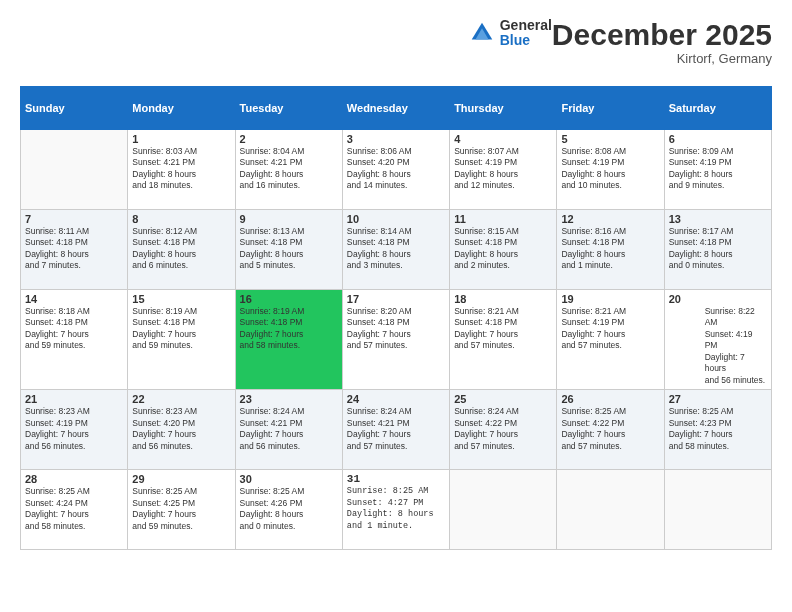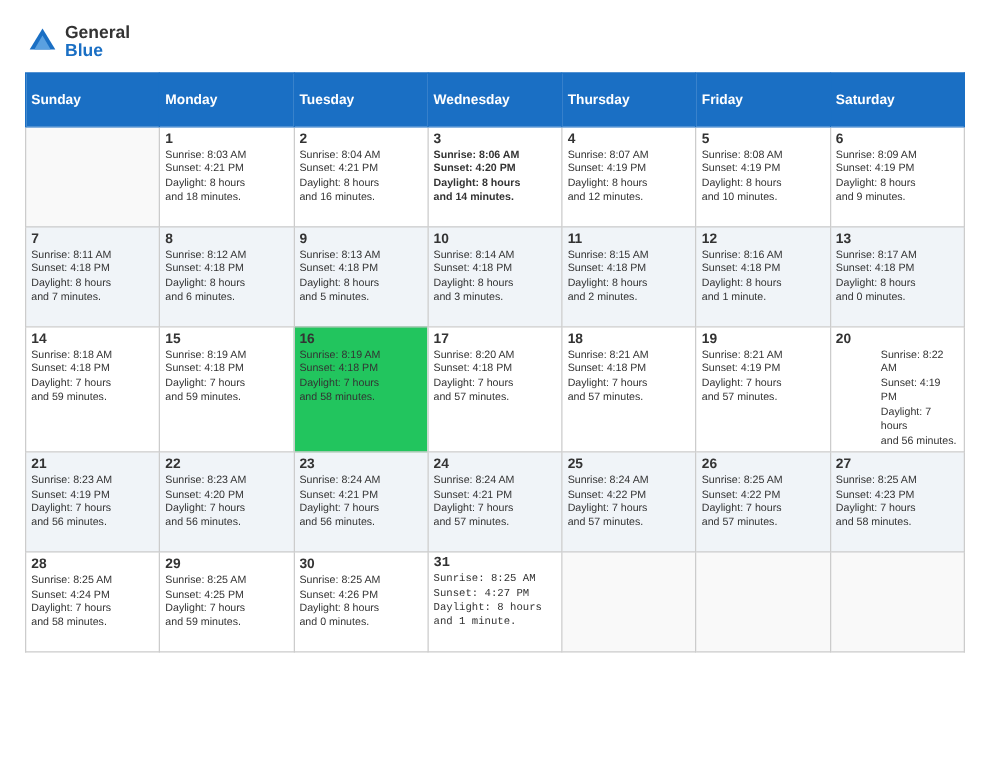--- a/index.html
+++ b/index.html
@@ -11,23 +11,23 @@
       overflow: hidden;
     }
     .page {
       width: 792px;
       height: 612px;
       padding: 18px 20px 10px 20px;
       background: #fff;
     }
     .header {
       display: flex;
-      justify-content: space-between;
+      justify-content: flex-end;
       align-items: flex-start;
-      margin-bottom: 9px;
+      margin-bottom: 20px;
     }
     .logo {
       display: flex;
       align-items: center;
       gap: 4px;
     }
     .logo-text {
       display: flex;
       flex-direction: column;
       line-height: 1.1;
@@ -105,20 +105,24 @@
   <div class="header">
     <div class="logo">
       <svg class="logo-icon" viewBox="0 0 30 30" xmlns="http://www.w3.org/2000/svg">
         <polygon points="15,4 26,22 4,22" fill="#1a6fc4"></polygon>
         <polygon points="15,10 22,22 8,22" fill="#5aa0e0"></polygon>
       </svg>
       <div class="logo-text">
         <span class="logo-general">General</span>
         <span class="logo-blue">Blue</span>
       </div>
+    </div>
+    <div class="title-block">
+      <div class="month-title">December 2025</div>
+      <div class="location">Kirtorf, Germany</div>
     </div>
   </div>
 
   <table class="calendar">
     <thead>
       <tr>
         <th>Sunday</th>
         <th>Monday</th>
         <th>Tuesday</th>
         <th>Wednesday</th>
@@ -139,21 +143,21 @@
           </td>
           <td style="background: rgb(255, 255, 255);">
             <span class="day-number">2</span>
             <div class="day-info" style="white-space: pre-line;">Sunrise: 8:04 AM
 Sunset: 4:21 PM
 Daylight: 8 hours
 and 16 minutes.</div>
           </td>
           <td style="background: rgb(255, 255, 255);">
             <span class="day-number">3</span>
-            <div class="day-info" style="white-space: pre-line; font-weight: bold;">Sunrise: 8:06 AM
+            <div class="day-info" style="white-space: pre-line;">Sunrise: 8:06 AM
 Sunset: 4:20 PM
 Daylight: 8 hours
 and 14 minutes.</div>
           </td>
           <td style="background: rgb(255, 255, 255);">
             <span class="day-number">4</span>
             <div class="day-info" style="white-space: pre-line;">Sunrise: 8:07 AM
 Sunset: 4:19 PM
 Daylight: 8 hours
 and 12 minutes.</div>

